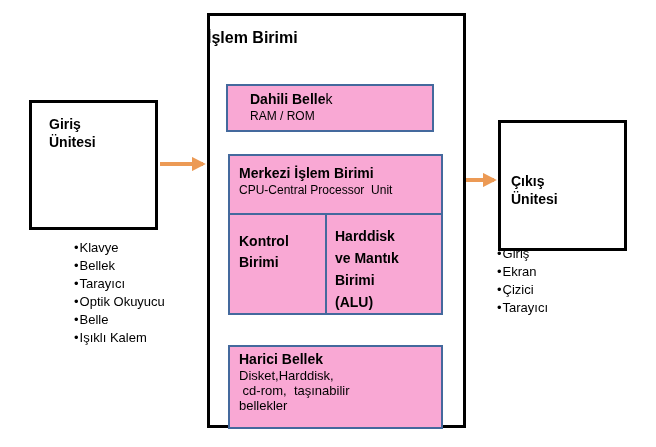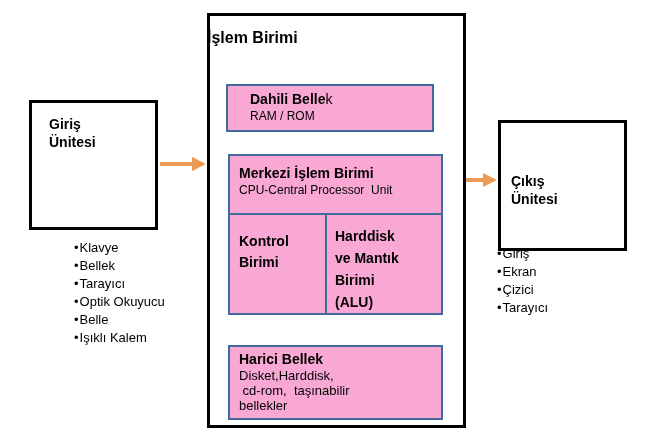--- a/index.html
+++ b/index.html
@@ -35,21 +35,21 @@
   .reg { font-weight: normal; }
 
   #cpu-box { left: 228px; top: 154px; width: 215px; height: 161px;
              display: flex; flex-direction: column; }
   .cpu-header { height: 63px; border-bottom: 2px solid #44699D; padding: 9px 0 0 9px; }
   .cpu-row { flex: 1; display: flex; }
   .cpu-cell-left { width: 97px; border-right: 2px solid #44699D;
                    padding: 16px 0 0 9px; font-size: 14px; font-weight: bold; line-height: 21px; }
   .cpu-cell-right { flex: 1; padding: 10px 0 0 8px; font-size: 14px; font-weight: bold; line-height: 22px; }
 
-  #harici-box { left: 228px; top: 345px; width: 215px; height: 75px; padding: 4px 0 0 9px; }
+  #harici-box { left: 228px; top: 345px; width: 215px; height: 84px; padding: 4px 0 0 9px; }
   #harici-box .box-sub { font-size: 13px; line-height: 15px; }
 
   
   .device-list { position: absolute; font-size: 13px; line-height: 18px; }
   #input-list { left: 33px; top: 239px; margin-left: 41px; }
   #output-list { left: 497px; top: 245px; }
   .device-item { display: block; }
   .bullet { margin-right: 1px; }
 
   

